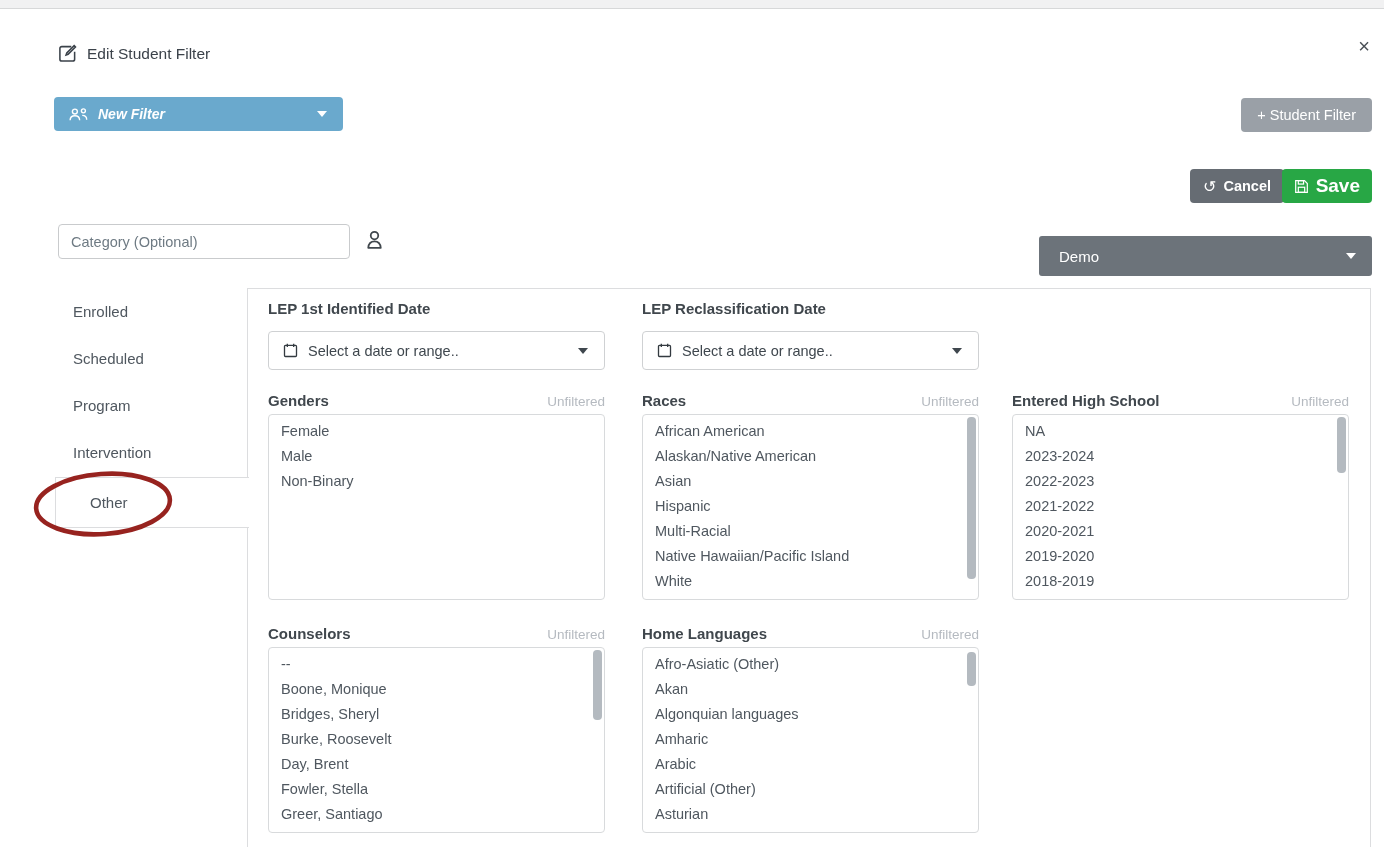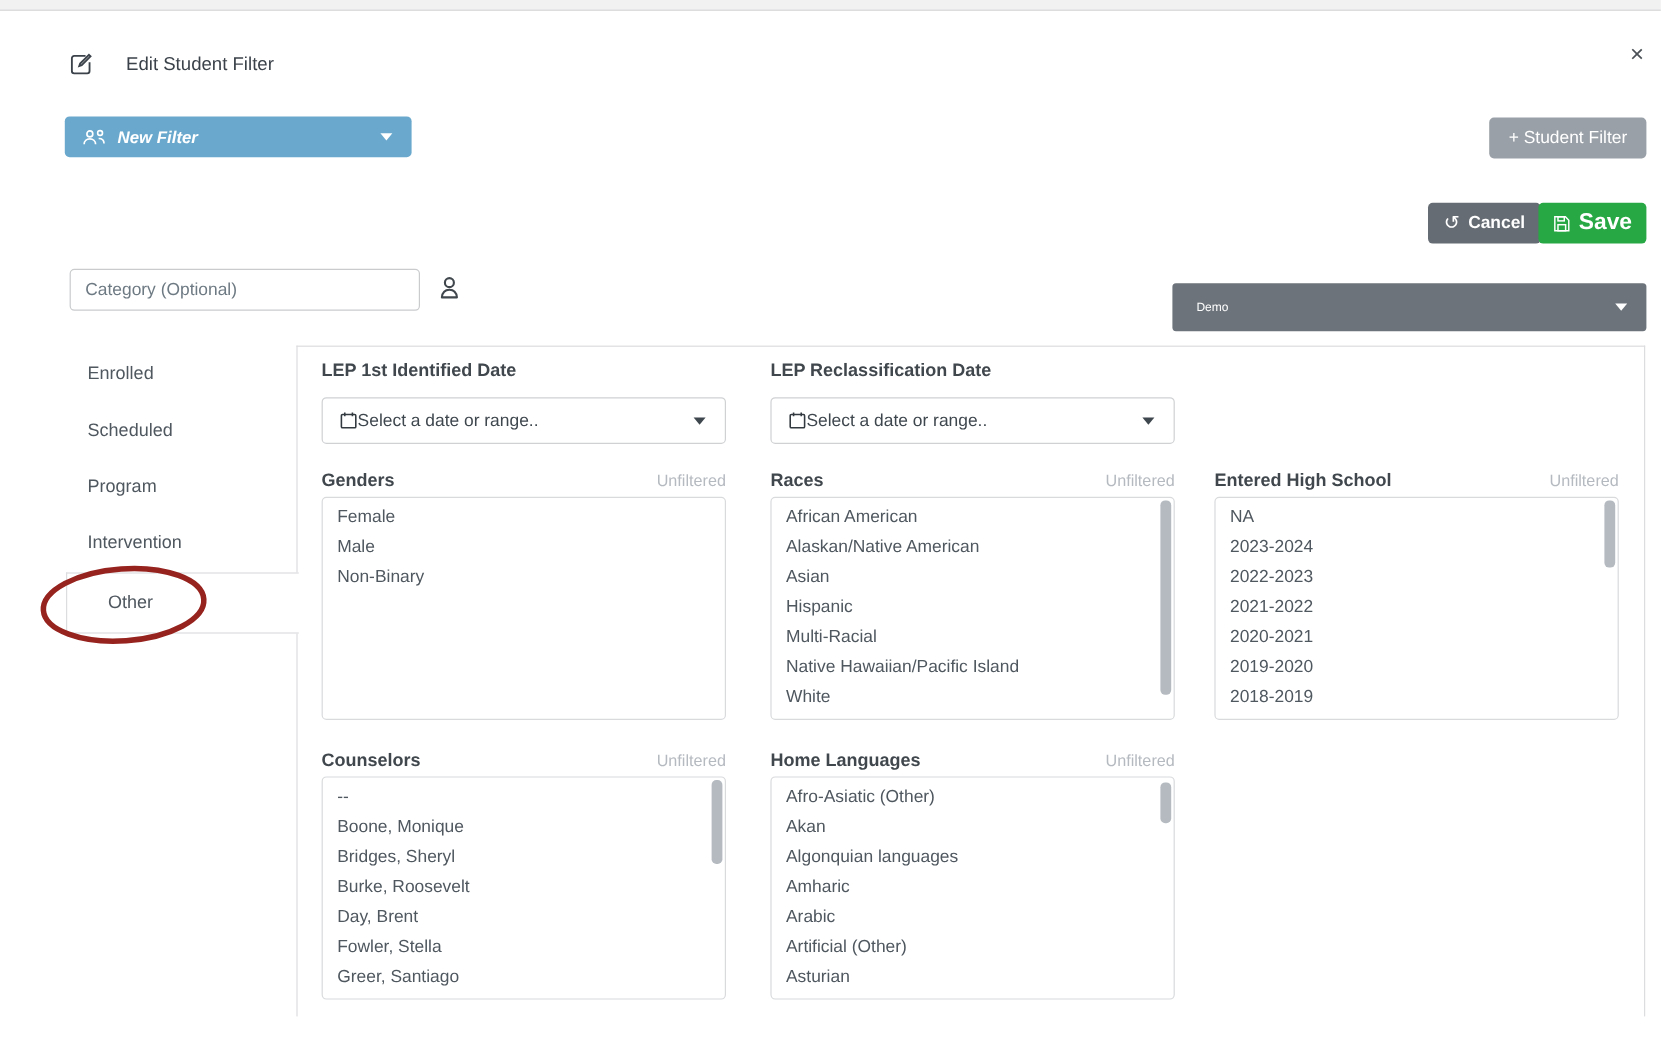--- a/index.html
+++ b/index.html
@@ -2,55 +2,55 @@
 <html><head>
 <meta charset="utf-8">
 <style>
   * { margin:0; padding:0; box-sizing:border-box; }
   html,body { width:1384px; height:865px; background:#fff; font-family:"Liberation Sans", sans-serif; overflow:hidden; }
   .stage { position:absolute; top:0; left:0; width:1384px; height:865px; background:#fff; }
 
   .top-strip { position:absolute; top:0; left:0; width:1384px; height:9px; background:#f1f1f2; border-bottom:1px solid #d7d8d9; }
 
   
-  .modal-title { position:absolute; left:58px; top:44px; display:flex; align-items:center; gap:28px; color:#3b424a; font-size:15.5px; }
+  .modal-title { position:absolute; left:58px; top:44px; display:flex; align-items:center; gap:10px; color:#3b424a; font-size:15.5px; }
   .close-btn { position:absolute; right:14px; top:36px; font-size:20px; color:#4a5056; cursor:pointer; line-height:20px; }
 
   
   .btn-new-filter { position:absolute; left:54px; top:97px; width:289px; height:34px; background:#6aa9cd; border-radius:4px; color:#fff; display:flex; align-items:center; padding-left:14px; gap:8px; cursor:pointer; }
   .btn-new-filter .lbl { font-size:14px; font-weight:bold; font-style:italic; }
   .btn-add-filter { position:absolute; right:12px; top:98px; height:34px; background:#9aa0a7; border-radius:4px; color:#fff; font-size:14.5px; display:flex; align-items:center; padding:0 16px; cursor:pointer; }
 
   
   .input-box { position:absolute; left:58px; width:292px; height:35px; border:1px solid #c9cbcd; border-radius:4px; padding:0 12px; font-size:14.5px; color:#3f474e; font-family:"Liberation Sans", sans-serif; outline:none; }
   .input-box::placeholder { color:#6e7a83; opacity:1; }
   .input-filter-name { top:167px; }
   .input-category { top:224px; }
   .person-icon-wrap { position:absolute; left:362px; top:227px; }
 
   .btn-cancel { position:absolute; right:100px; top:169px; height:34px; background:#666c73; border-radius:4px; color:#fff; font-size:14.5px; font-weight:600; display:flex; align-items:center; gap:7px; padding:0 13px; cursor:pointer; }
   .btn-cancel .undo { font-size:16px; font-weight:400; }
   .btn-save { position:absolute; right:12px; top:169px; height:34px; background:#28a745; border-radius:4px; color:#fff; font-size:19px; font-weight:600; display:flex; align-items:center; gap:7px; padding:0 12px; cursor:pointer; }
 
-  .btn-demo { position:absolute; right:12px; top:236px; width:395px; height:40px; background:#6c737a; border-radius:3px; color:#fff; font-size:10px; display:flex; align-items:center; padding-left:20px; cursor:pointer; }
+  .btn-demo { position:absolute; right:12px; top:236px; width:333px; height:40px; background:#6c737a; border-radius:3px; color:#fff; font-size:15px; display:flex; align-items:center; padding-left:20px; cursor:pointer; }
 
   
   .caret { width:0; height:0; border-left:5px solid transparent; border-right:5px solid transparent; border-top:6px solid #fff; position:absolute; right:16px; top:50%; margin-top:-3px; }
   .caret.dark { border-top-color:#3f474e; }
 
   
   .panel { position:absolute; left:247px; top:288px; width:1124px; height:559px; background:#fff; border:1px solid #dcdddf; border-bottom:none; }
   .tab-list { position:absolute; left:55px; top:288px; width:192px; }
   .tab-item { height:47px; line-height:47px; padding-left:18px; font-size:15px; color:#4f575f; cursor:pointer; }
   .tab-active { position:absolute; left:55px; top:477px; width:194px; height:51px; background:#fff; border:1px solid #dcdddf; border-right:none; line-height:49px; padding-left:34px; font-size:15px; color:#4f575f; z-index:3; cursor:pointer; }
   .annotation { position:absolute; left:28px; top:465px; width:152px; height:78px; z-index:4; pointer-events:none; }
 
   
   .date-label { position:absolute; top:300px; font-size:15px; font-weight:bold; color:#40474d; }
-  .date-select { position:absolute; top:331px; width:337px; height:39px; border:1px solid #cfd1d3; border-radius:4px; display:flex; align-items:center; padding-left:14px; font-size:14.5px; color:#3f474e; cursor:pointer; }
+  .date-select { position:absolute; top:331px; width:337px; height:39px; border:1px solid #cfd1d3; border-radius:4px; display:flex; align-items:center; gap:10px; padding-left:14px; font-size:14.5px; color:#3f474e; cursor:pointer; }
 
   
   .col1 { left:268px; } .col2 { left:642px; } .col3 { left:1012px; }
   .list-head { position:absolute; width:337px; display:flex; justify-content:space-between; align-items:baseline; }
   .row1h { top:392px; } .row2h { top:625px; }
   .list-label { font-size:15px; font-weight:bold; color:#40474d; }
   .list-status { font-size:13.5px; color:#b5bac0; }
   .listbox { position:absolute; width:337px; border:1px solid #d8dadc; border-radius:4px; background:#fff; overflow:hidden; }
   .row1 { top:414px; height:186px; } .row2 { top:647px; height:186px; }
   .listbox .items { padding-top:4px; }

